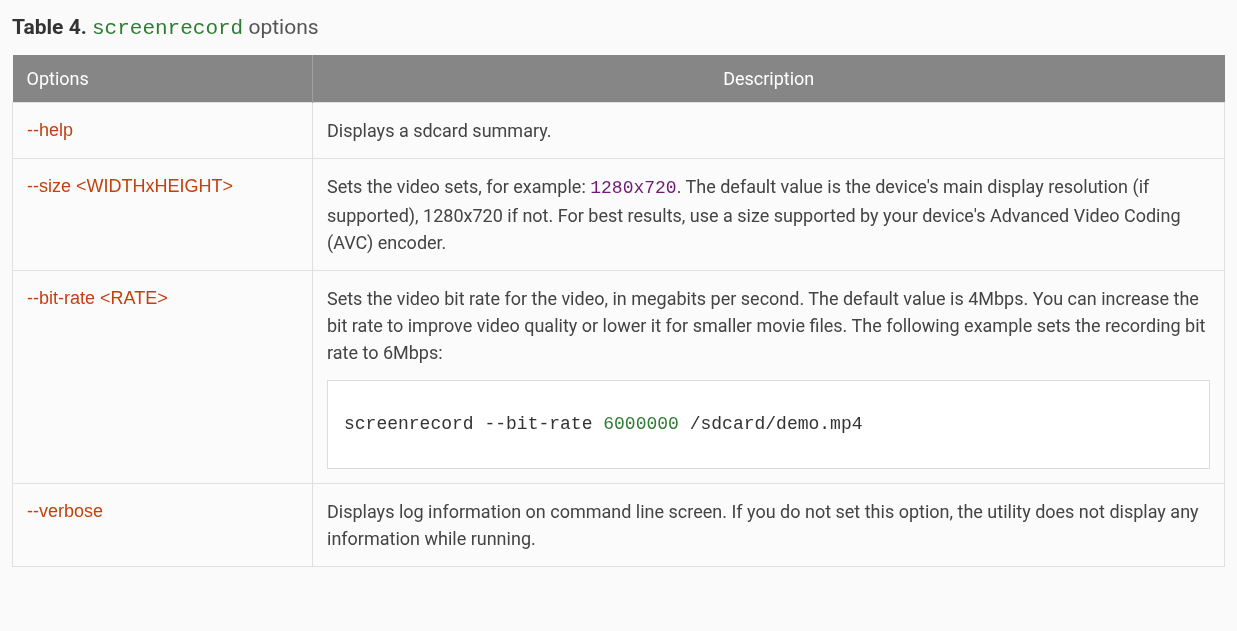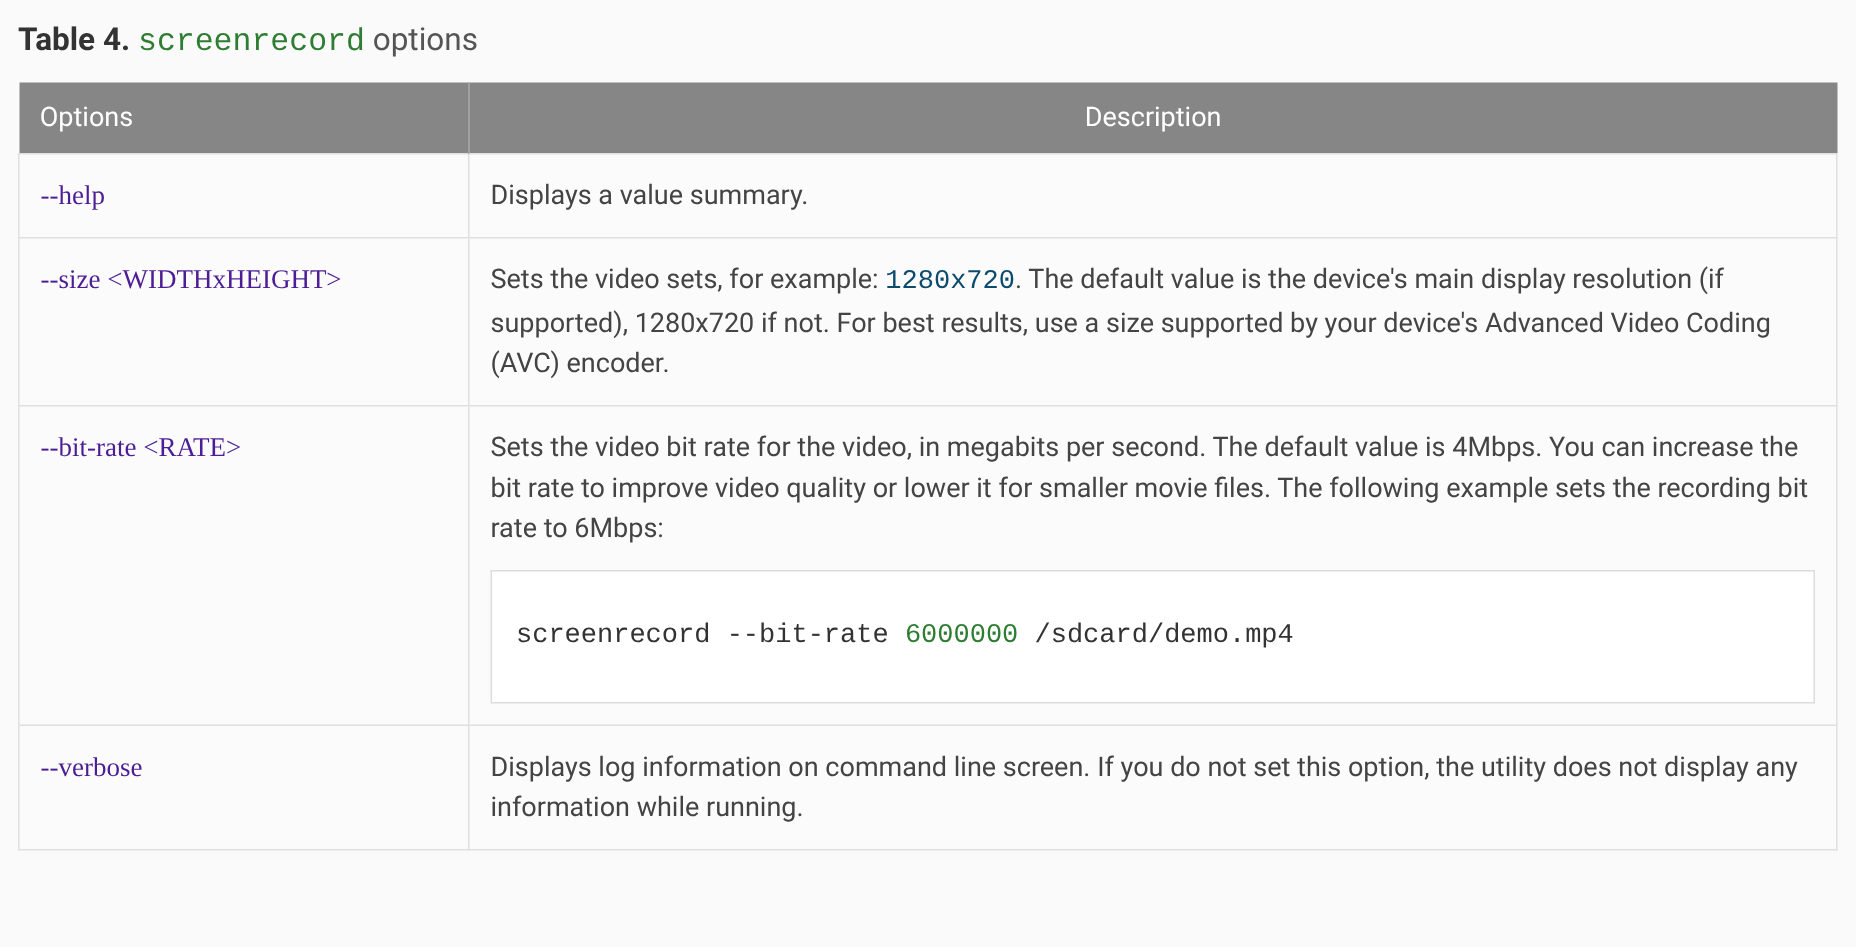--- a/index.html
+++ b/index.html
@@ -46,28 +46,28 @@
       border-right: none;
       text-align: center;
     }
     tbody td {
       padding: 14px 14px;
       border: 1px solid #e0e0e0;
       vertical-align: top;
       color: #444;
     }
     td.option {
-      font-family: Liberation Serif, serif;
-      color: #4c1d95;
+      font-family: Liberation Sans, sans-serif;
+      color: #c2410c;
       white-space: nowrap;
       width: 300px;
     }
     .inline-code {
       font-family: "Courier New", Courier, monospace;
-      color: #0c4a6e;
+      color: #701a75;
     }
     .codeblock {
       margin-top: 14px;
       border: 1px solid #dcdcdc;
       background: #ffffff;
       padding: 30px 16px;
       font-family: "Courier New", Courier, monospace;
       color: #333;
       font-size: 18px;
     }
@@ -87,21 +87,21 @@
 <table>
   <thead>
     <tr>
       <th>Options</th>
       <th>Description</th>
     </tr>
   </thead>
   <tbody>
     <tr>
       <td class="option">--help</td>
-      <td>Displays a value summary.</td>
+      <td>Displays a sdcard summary.</td>
     </tr>
     <tr>
       <td class="option">--size &lt;WIDTHxHEIGHT&gt;</td>
       <td>
         <span>Sets the video sets, for example: </span><span class="inline-code">1280x720</span><span>. The default value is the device's main display resolution (if supported), 1280x720 if not. For best results, use a size supported by your device's Advanced Video Coding (AVC) encoder.</span>
       </td>
     </tr>
     <tr>
       <td class="option">--bit-rate &lt;RATE&gt;</td>
       <td>

